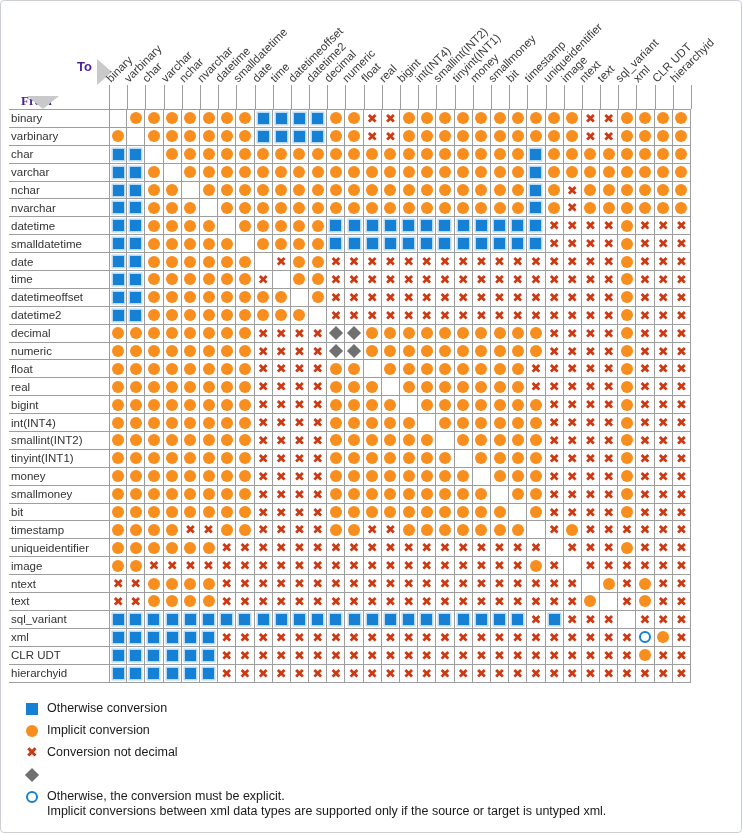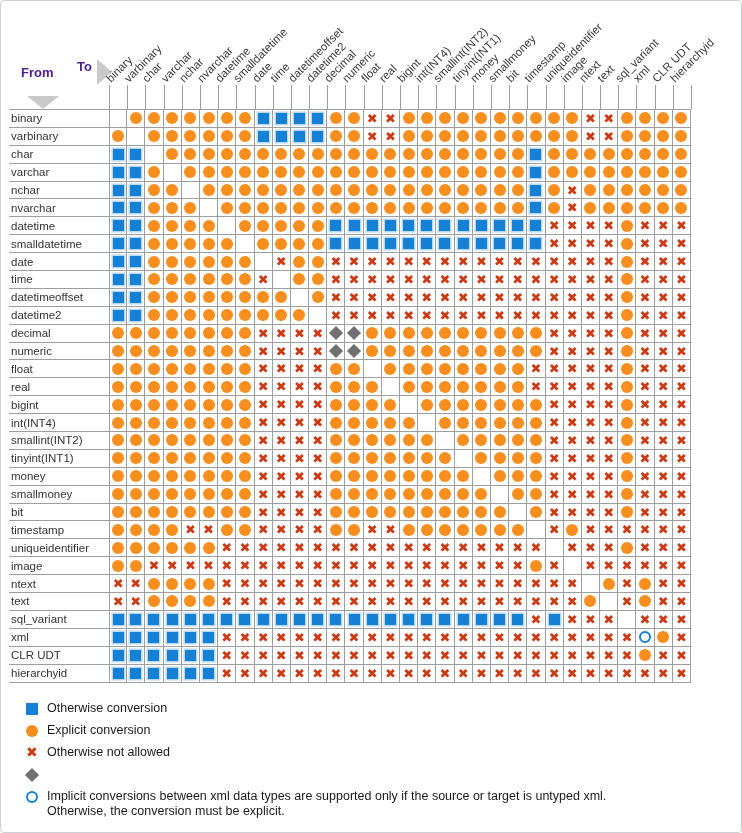--- a/index.html
+++ b/index.html
@@ -4,21 +4,21 @@
 <style>
   html,body { margin:0; padding:0; background:#fff; }
   .board {
     position:relative; width:742px; height:833px; background:#fff;
     font-family:"Liberation Sans", sans-serif; overflow:hidden;
     border:1px solid #ccd0d4; border-radius:4px; box-sizing:border-box;
   }
   
   .hdr-label { position:absolute; font-size:13px; font-weight:600; color:#4c1d95; }
   #to-label   { left:76px; top:58px; }
-  #from-label { left:20px; top:64px; }
+  #from-label { left:20px; top:92px;font-family:Liberation Serif, serif; }
   #to-triangle { position:absolute; left:96px; top:58px; width:0; height:0;
     border-left:15px solid var(--triangle); border-top:13px solid transparent; border-bottom:13px solid transparent; }
   #from-triangle { position:absolute; left:26px; top:95px; width:0; height:0;
     border-top:13px solid var(--triangle); border-left:16px solid transparent; border-right:16px solid transparent; }
   
   .clabel { position:absolute; white-space:nowrap; font-size:11.5px; color:#3a3a3a;
     line-height:13px; height:13px; transform:rotate(-45deg); transform-origin:0 100%; }
   .tick { position:absolute; width:1px; height:24px; top:84px; background:var(--grid_line); }
   
   #grid { position:absolute; left:8px; top:108px; display:grid;
@@ -3184,39 +3184,39 @@
         </span>
         <div class="ltext">
           <span>Otherwise conversion</span>
         </div>
       </div>
       <div class="litem">
         <span class="lmark">
           <span class="lg-ci"></span>
         </span>
         <div class="ltext">
-          <span>Explicit conversion</span>
+          <span>Implicit conversion</span>
         </div>
       </div>
       <div class="litem">
         <span class="lmark">
           <span class="lg-x">✖</span>
         </span>
         <div class="ltext">
-          <span>Otherwise not allowed</span>
+          <span>Conversion not decimal</span>
         </div>
       </div>
       <div class="litem">
         <span class="lmark">
           <span class="lg-dd"></span>
         </span>
       </div>
       <div class="litem">
         <span class="lmark">
           <span class="lg-oc"></span>
         </span>
         <div class="ltext">
+          <span>Otherwise, the conversion must be explicit.</span>
           <span>Implicit conversions between xml data types are supported only if the source or target is untyped xml.</span>
-          <span>Otherwise, the conversion must be explicit.</span>
         </div>
       </div>
     </div>
 </div>
 
 </body></html>

